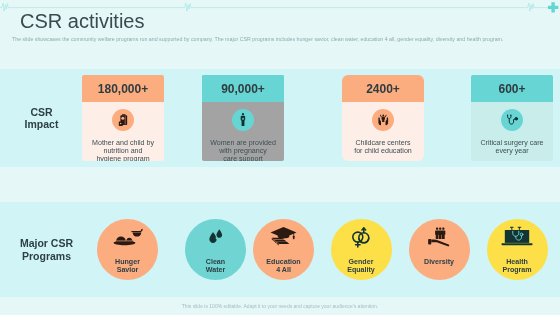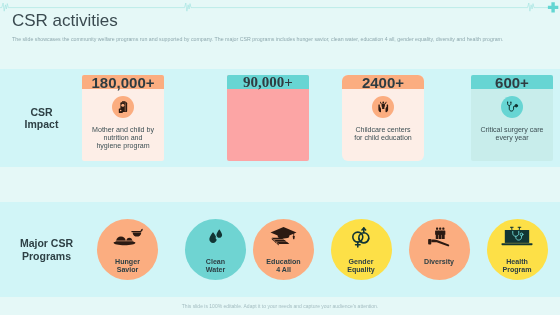--- a/index.html
+++ b/index.html
@@ -1,34 +1,34 @@
 <!DOCTYPE html>
 <html><head>
 <meta charset="utf-8">
 <style>
   html,body{margin:0;padding:0;}
   body{width:560px;height:315px;overflow:hidden;background:#e5f8f7;
        font-family:"Liberation Sans",sans-serif;}
   .slide{position:relative;width:560px;height:315px;overflow:hidden;}
   .pulse{position:absolute;left:0;top:0;width:560px;height:14px;display:block;}
-  .title{position:absolute;left:12px;top:13px;font-size:17px;color:#3a4a50;
+  .title{position:absolute;left:20px;top:13px;font-size:20px;color:#3a4a50;
          font-weight:400;letter-spacing:0;line-height:16px;}
   .subtitle{position:absolute;left:12px;top:36px;font-size:5.25px;color:#8fa9af;
             line-height:6px;white-space:nowrap;}
   .band{position:absolute;left:0;width:560px;background:#d1f5f7;}
   .band1{top:68.5px;height:98px;}
   .band2{top:201.5px;height:95.5px;}
 
   .sectlabel{position:absolute;font-weight:bold;color:#2e4045;text-align:center;white-space:pre;}
   .lbl-impact{left:0;top:105.6px;width:83px;font-size:10.5px;line-height:12.6px;}
   .lbl-prog{left:0;top:237px;width:93px;font-size:10.5px;line-height:13.2px;}
 
   .card{position:absolute;top:75px;width:82px;height:86px;border-radius:2px;overflow:hidden;}
-  .cardhead{height:14px;display:flex;align-items:center;justify-content:center;
-            font-size:15px;font-weight:bold;color:#2f3c41;}
+  .cardhead{height:27px;display:flex;align-items:center;justify-content:center;
+            font-size:12px;font-weight:bold;color:#2f3c41;}
   .cardbody{height:65px;display:flex;flex-direction:column;align-items:center;}
   .iconcirc{width:22px;height:22px;border-radius:50%;margin-top:7px;
             display:flex;align-items:center;justify-content:center;}
   .cardtext{margin-top:9px;font-size:7.1px;line-height:7.9px;color:#3d4f54;text-align:center;width:80px;white-space:pre-line;}
 
   .circ{position:absolute;top:218.5px;width:61px;height:61px;border-radius:50%;}
   .circ .ic{position:absolute;left:50%;transform:translateX(-50%);}
   .circ .ic svg{width:100%;height:100%;display:block;overflow:visible;}
   .iconcirc .isz{display:block;}
   .iconcirc svg{width:100%;height:100%;display:block;overflow:visible;}
@@ -71,22 +71,40 @@
                   <circle cx="3.4" cy="18.7" r="1.5" fill="#fbad80"></circle>
                 </g>
               </svg>
             </span>
           </div>
           <div class="cardtext">Mother and child by
 nutrition and
 hygiene program</div>
         </div>
       </div>
-      <div class="card" style="left: 227px; background: #fca5a5; font-family: Liberation Serif, serif;">
+      <div class="card" style="left: 202px; background: #a3a3a3;">
         <div class="cardhead" style="background:#67d5d3">90,000+</div>
+        <div class="cardbody">
+          <div class="iconcirc" style="background:#67d5d3;color:#11302f">
+            <span class="isz" style="width:8px;height:13.5px">
+              <svg viewBox="0 0 16 32">
+                <g fill="currentColor">
+                  <circle cx="8" cy="2.8" r="2.6"></circle>
+                  <path d="M5.2 6.4h5.2c1.5 0 2.7 1.2 2.7 2.7v6.3c0 1.9-1.5 3.4-3.4 3.4H5.9c-1.9 0-3.4-1.5-3.4-3.4V9.1c0-1.5 1.2-2.7 2.7-2.7z"></path>
+                  <path d="M4.6 18h6.8v11.4c0 .9-.7 1.6-1.6 1.6H6.2c-.9 0-1.6-.7-1.6-1.6z"></path>
+                  <circle cx="8" cy="13.9" r="2.7" fill="#67d5d3"></circle>
+                  <circle cx="8" cy="13.9" r="1.3"></circle>
+                </g>
+              </svg>
+            </span>
+          </div>
+          <div class="cardtext">Women are provided
+with pregnancy
+care support</div>
+        </div>
       </div>
       <div class="card" style="left: 342px; background: rgb(253, 238, 231); border-radius: 6px;">
         <div class="cardhead" style="background:#fbad80">2400+</div>
         <div class="cardbody">
           <div class="iconcirc" style="background:#fbad80;color:#2b1a12">
             <span class="isz" style="width:12.5px;height:12px">
               <svg viewBox="0 0 26 28">
                 <g fill="currentColor">
                   <circle cx="13" cy="3.2" r="2"></circle>
                   <path d="M10.6 5.8h4.8c.85 0 1.55.7 1.55 1.55v5.1c0 .45-.35.8-.8.8h-.5v5.3h-5.3v-5.3h-.5c-.45 0-.8-.35-.8-.8V7.35c0-.85.7-1.55 1.55-1.55z"></path>

